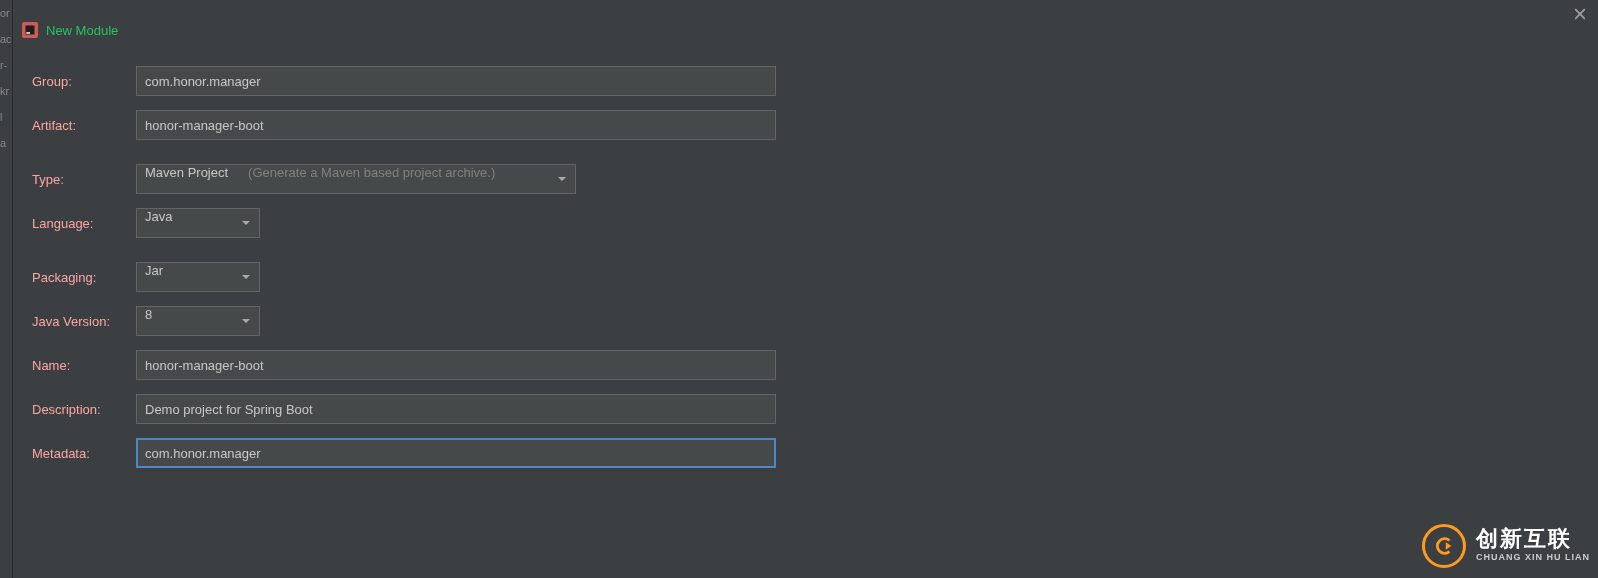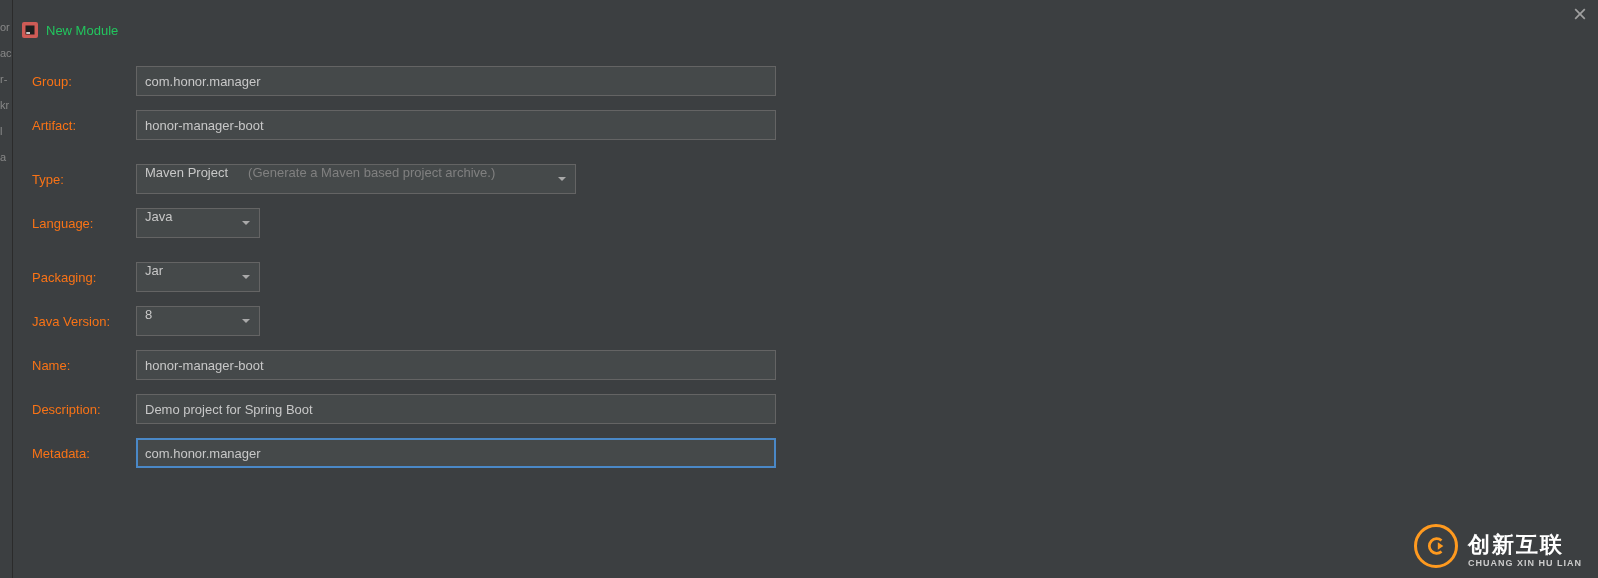--- a/index.html
+++ b/index.html
@@ -16,21 +16,21 @@
   .left-strip {
     position: absolute;
     left: 0;
     top: 0;
     bottom: 0;
     width: 12px;
     background: #3c3f41;
     border-right: 1px solid #2b2b2b;
     color: #888;
     font-size: 11px;
-    padding-top: 14px;
+    padding-top: 0;
     line-height: 26px;
     overflow:hidden;
   }
   .dialog {
     position: absolute;
     left: 14px;
     top: 0;
     right: 0;
     bottom: 0;
     background: #3c3f41;
@@ -76,21 +76,21 @@
     margin-bottom: 18px;
   }
   .row {
     display: flex;
     align-items: center;
     margin-bottom: 14px;
   }
   .row.gap-top { margin-top: 24px; }
   .label {
     width: 104px;
-    color: #f97316;
+    color: #fca5a5;
   }
   .field {
     flex: 0 0 640px;
   }
   input.text {
     width: 100%;
     box-sizing: border-box;
     height: 30px;
     background: #45494a;
     border: 1px solid #646464;
@@ -126,24 +126,24 @@
     width: 10px;
     height: 10px;
     display:flex;align-items:center;justify-content:center;
   }
   .dropdown .chevron svg { width:10px;height:10px; fill:#a9a9a9;}
   .dd-sm { width: 124px; }
   .dd-lg { width: 440px; }
 
   .watermark {
     position:absolute;
-    right:16px;
+    right:8px;
     bottom:10px;
     display:flex;
-    align-items:flex-end;
+    align-items:flex-start;
     color:#fff;
     font-weight:bold;
   }
   .watermark .logo-c{
     width:44px;height:44px;border:3px solid #ff9a1f;border-radius:50%;
     display:flex;align-items:center;justify-content:center;margin-right:10px;
     box-sizing:border-box;
   }
   .watermark .logo-c svg{width:22px;height:22px;}
   .watermark .wm-text1{font-size:22px;letter-spacing:2px;}

